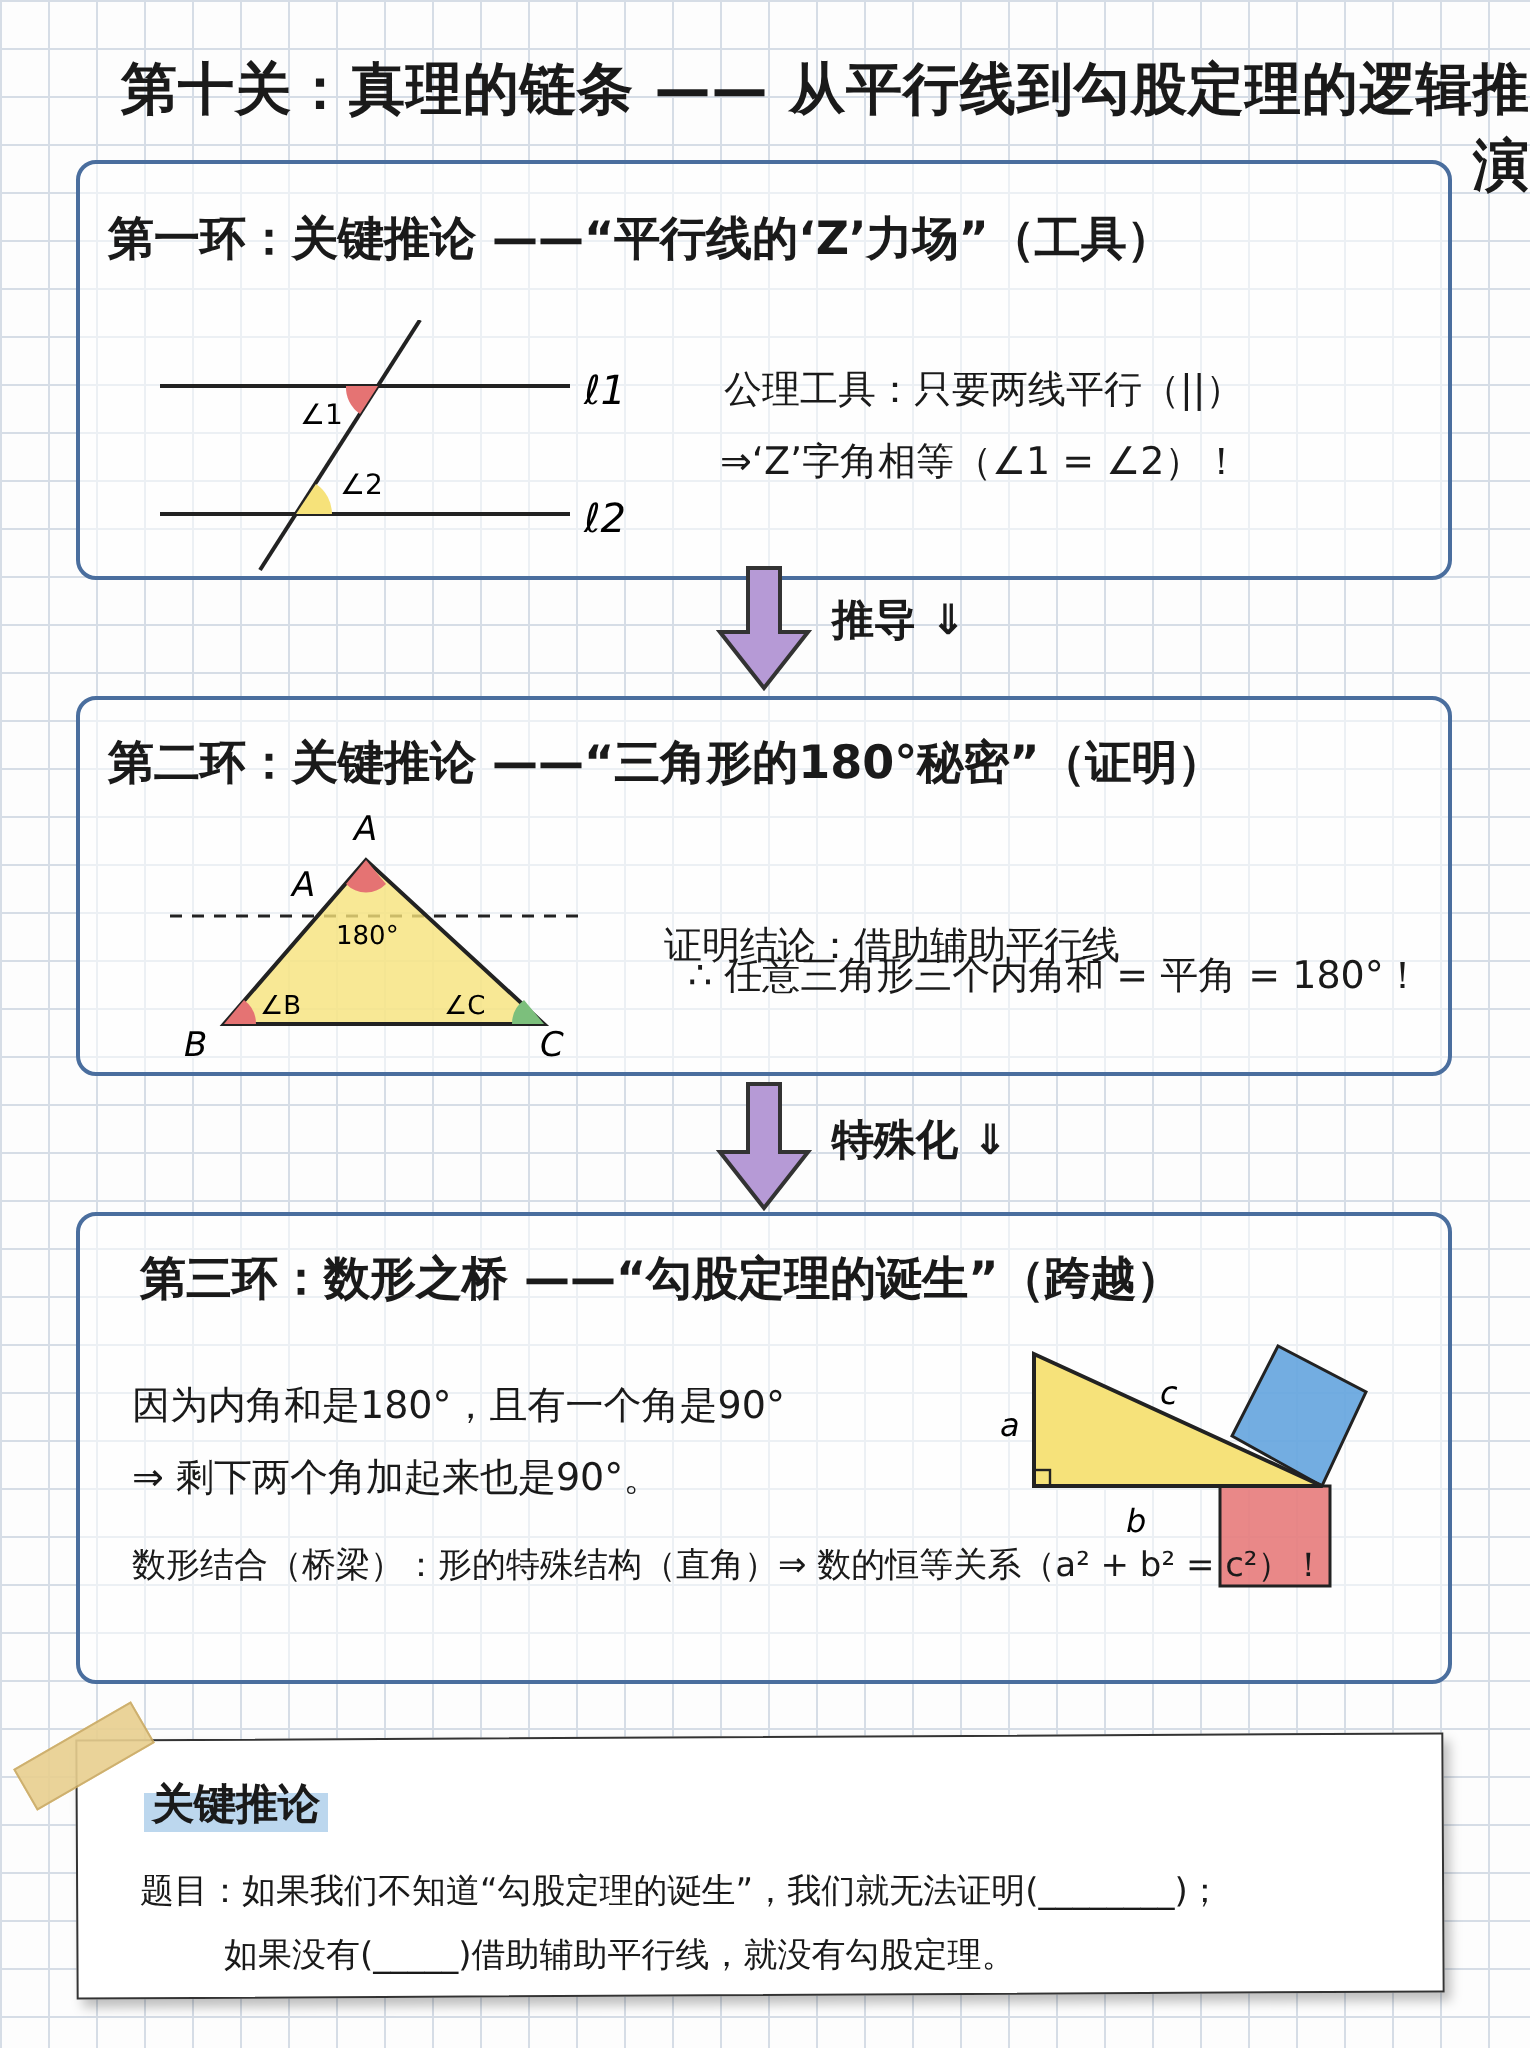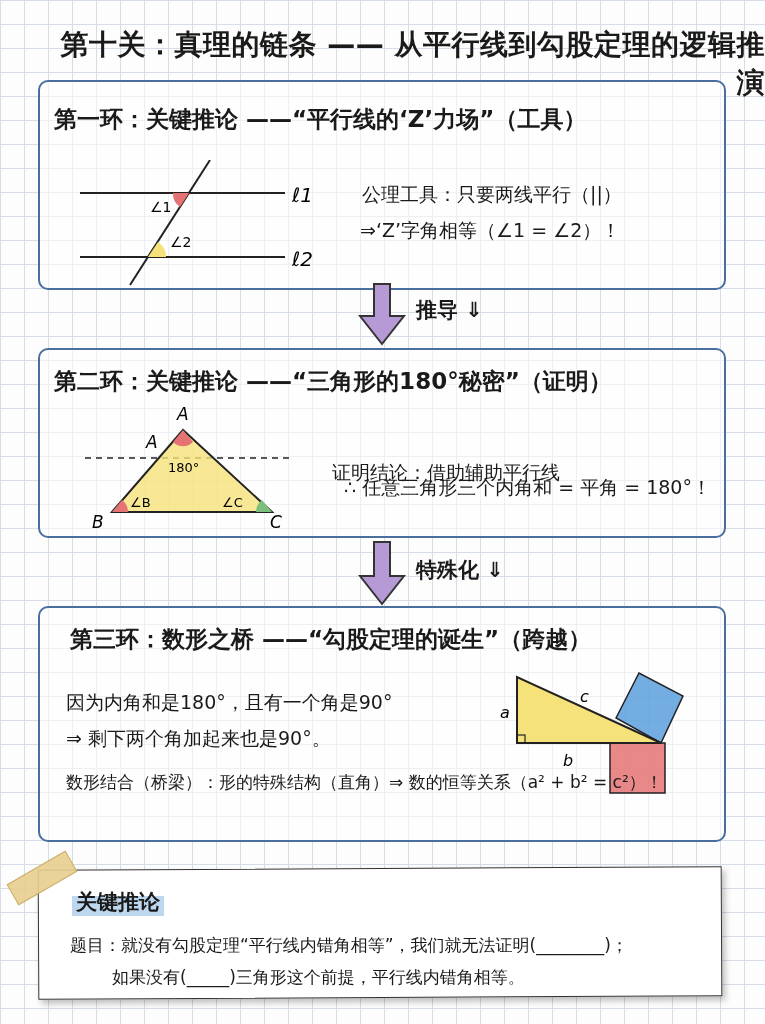--- a/index.html
+++ b/index.html
@@ -88,14 +88,14 @@
   <rect x="27" y="65" width="8" height="8" fill="none" stroke="#222" stroke-width="1.2"></rect>
   <text x="10" y="48" font-size="16" font-style="italic">a</text>
   <text x="73" y="96" font-size="16" font-style="italic">b</text>
   <text x="90" y="32" font-size="16" font-style="italic">c</text>
 </svg>
 <div class="txt" style="left:66px;top:771px;font-size:17px;">数形结合（桥梁）：形的特殊结构（直角）⇒ 数的恒等关系（a² + b² = c²）！</div>
 
 <div class="note"></div>
 <div class="tape"></div>
 <div class="quiz-title">关键推论</div>
-<div class="txt" style="left:70px;top:934px;font-size:17px;">题目：就没有勾股定理“平行线内错角相等”，我们就无法证明(________)；</div>
-<div class="txt" style="left:112px;top:966px;font-size:17px;">如果没有(_____)三角形这个前提，平行线内错角相等。</div>
+<div class="txt" style="left:70px;top:934px;font-size:17px;">题目：如果我们不知道“勾股定理的诞生”，我们就无法证明(________)；</div>
+<div class="txt" style="left:112px;top:966px;font-size:17px;">如果没有(_____)借助辅助平行线，就没有勾股定理。</div>
 
 </body></html>

